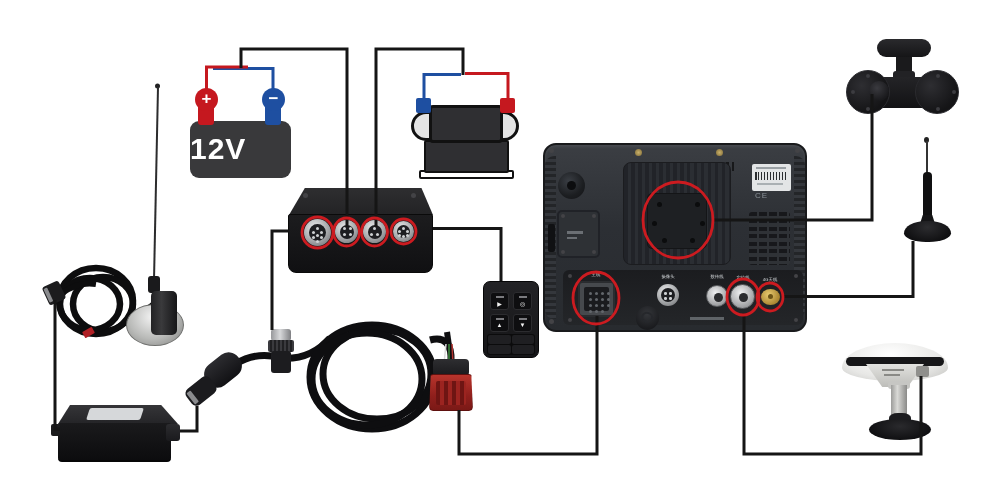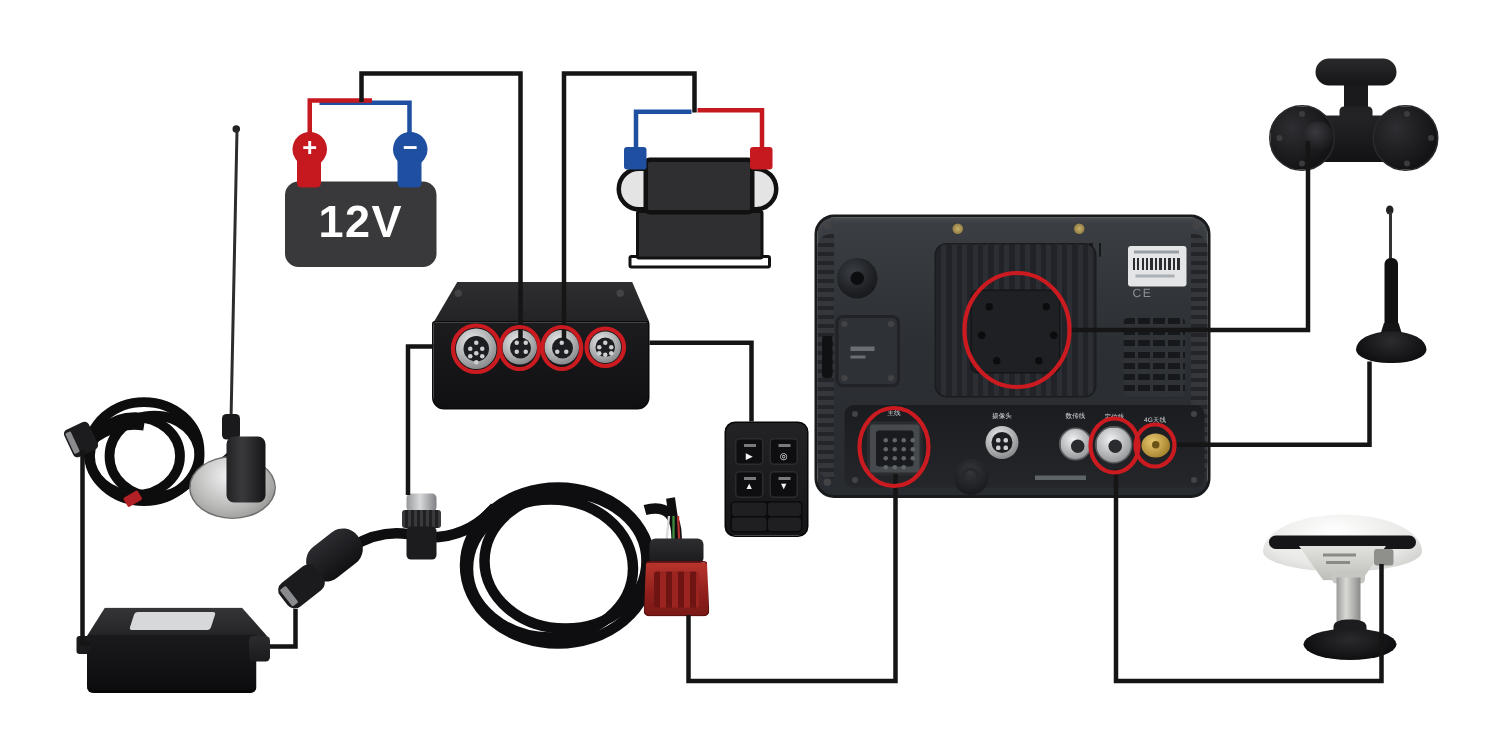--- a/index.html
+++ b/index.html
@@ -9,21 +9,21 @@
   svg.layer{left:0;top:0;width:1000px;height:504px;pointer-events:none;}
   #svg-under{z-index:1;} .comp{z-index:2;} #svg-over{z-index:3;}
   .line{stroke:var(--connection-line,#151515);stroke-width:3;fill:none;}
   .wr{stroke:var(--wire-positive-red,#c5181f);stroke-width:3;fill:none;}
   .wb{stroke:var(--wire-negative-blue,#1e4fa1);stroke-width:3;fill:none;}
   .hl{stroke:var(--highlight-red,#cc1b20);stroke-width:2.8;fill:none;}
   .cable{stroke:#0e0e10;fill:none;}
 
   
   .bat-body{left:190px;top:121px;width:101px;height:57px;background:#39393b;border-radius:9px;
-            color:#fff;font-weight:bold;font-size:30px;text-align:center;line-height:56px;letter-spacing:1px;}
+            color:#fff;font-weight:bold;font-size:30px;text-align:left;line-height:56px;letter-spacing:1px;}
   .bat-stub{top:103px;width:16px;height:22px;border-radius:3px;}
   .bat-stub.r{left:198px;background:var(--wire-positive-red,#c5181f);}
   .bat-stub.b{left:265px;background:var(--wire-negative-blue,#1e4fa1);}
   .bat-term{top:88px;width:23px;height:23px;border-radius:50%;color:#fff;font-weight:bold;
             font-size:17px;text-align:center;line-height:22px;}
   .bat-term.r{left:195px;background:var(--wire-positive-red,#c5181f);}
   .bat-term.b{left:262px;background:var(--wire-negative-blue,#1e4fa1);}
 
   
   .dev-base{left:419px;top:170px;width:95px;height:9px;background:#fff;border:2.5px solid #111;border-radius:2px;}

